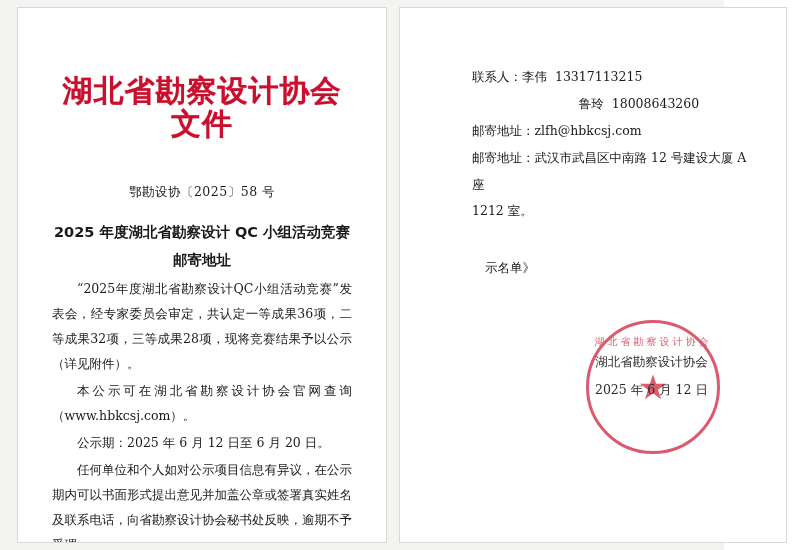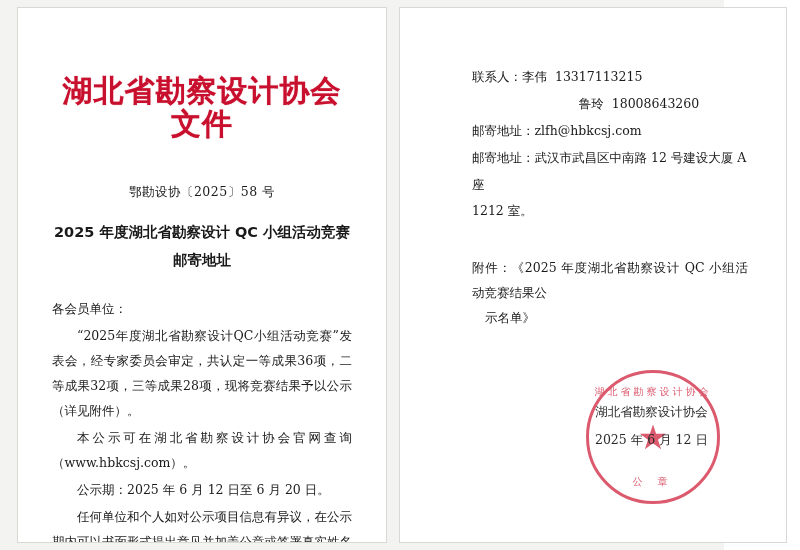--- a/index.html
+++ b/index.html
@@ -164,21 +164,20 @@
 
       <div class="masthead">湖北省勘察设计协会文件</div>
 
       <div class="doc-number">鄂勘设协〔2025〕58 号</div>
 
       <div class="title">
         <div>2025 年度湖北省勘察设计 QC 小组活动竞赛</div>
         <div>邮寄地址</div>
       </div>
 
-      <div class="salutation">各会员单位：</div>
 
       <div class="para indent">“2025年度湖北省勘察设计QC小组活动竞赛”发表会，经专家委员会审定，共认定一等成果36项，二等成果32项，三等成果28项，现将竞赛结果予以公示（详见附件）。</div>
       <div class="para indent">本公示可在湖北省勘察设计协会官网查询（www.hbkcsj.com）。</div>
       <div class="para indent">公示期：2025 年 6 月 12 日至 6 月 20 日。</div>
       <div class="para indent">任何单位和个人如对公示项目信息有异议，在公示期内可以书面形式提出意见并加盖公章或签署真实姓名及联系电话，向省勘察设计协会秘书处反映，逾期不予受理。</div>
 
     </div>
   </div>
 
   <div class="page page-right">
@@ -194,31 +193,27 @@
         <div class="contact-line">
           <span>邮寄地址：</span><span>zlfh@hbkcsj.com</span>
         </div>
         <div class="contact-line">
           <span>邮寄地址：</span><span>武汉市武昌区中南路 12 号建设大厦 A 座</span>
         </div>
         <div class="contact-line">1212 室。</div>
       </div>
 
       <div class="attach">
-        <div>
-          <span>附件：</span><span>《2025 年度湖北省勘察设计 QC 小组活动竞赛结果公</span>
-        </div>
         <div class="cont">示名单》</div>
       </div>
 
       <div class="sign-area">
         <div class="seal">
           <div class="seal-text-top">湖北省勘察设计协会</div>
           <div class="seal-star">★</div>
-          <div class="seal-text-bottom">公 章</div>
         </div>
         <div class="sign-lines">
           <div>湖北省勘察设计协会</div>
           <div>2025 年 6 月 12 日</div>
         </div>
       </div>
 
     </div>
   </div>
 

